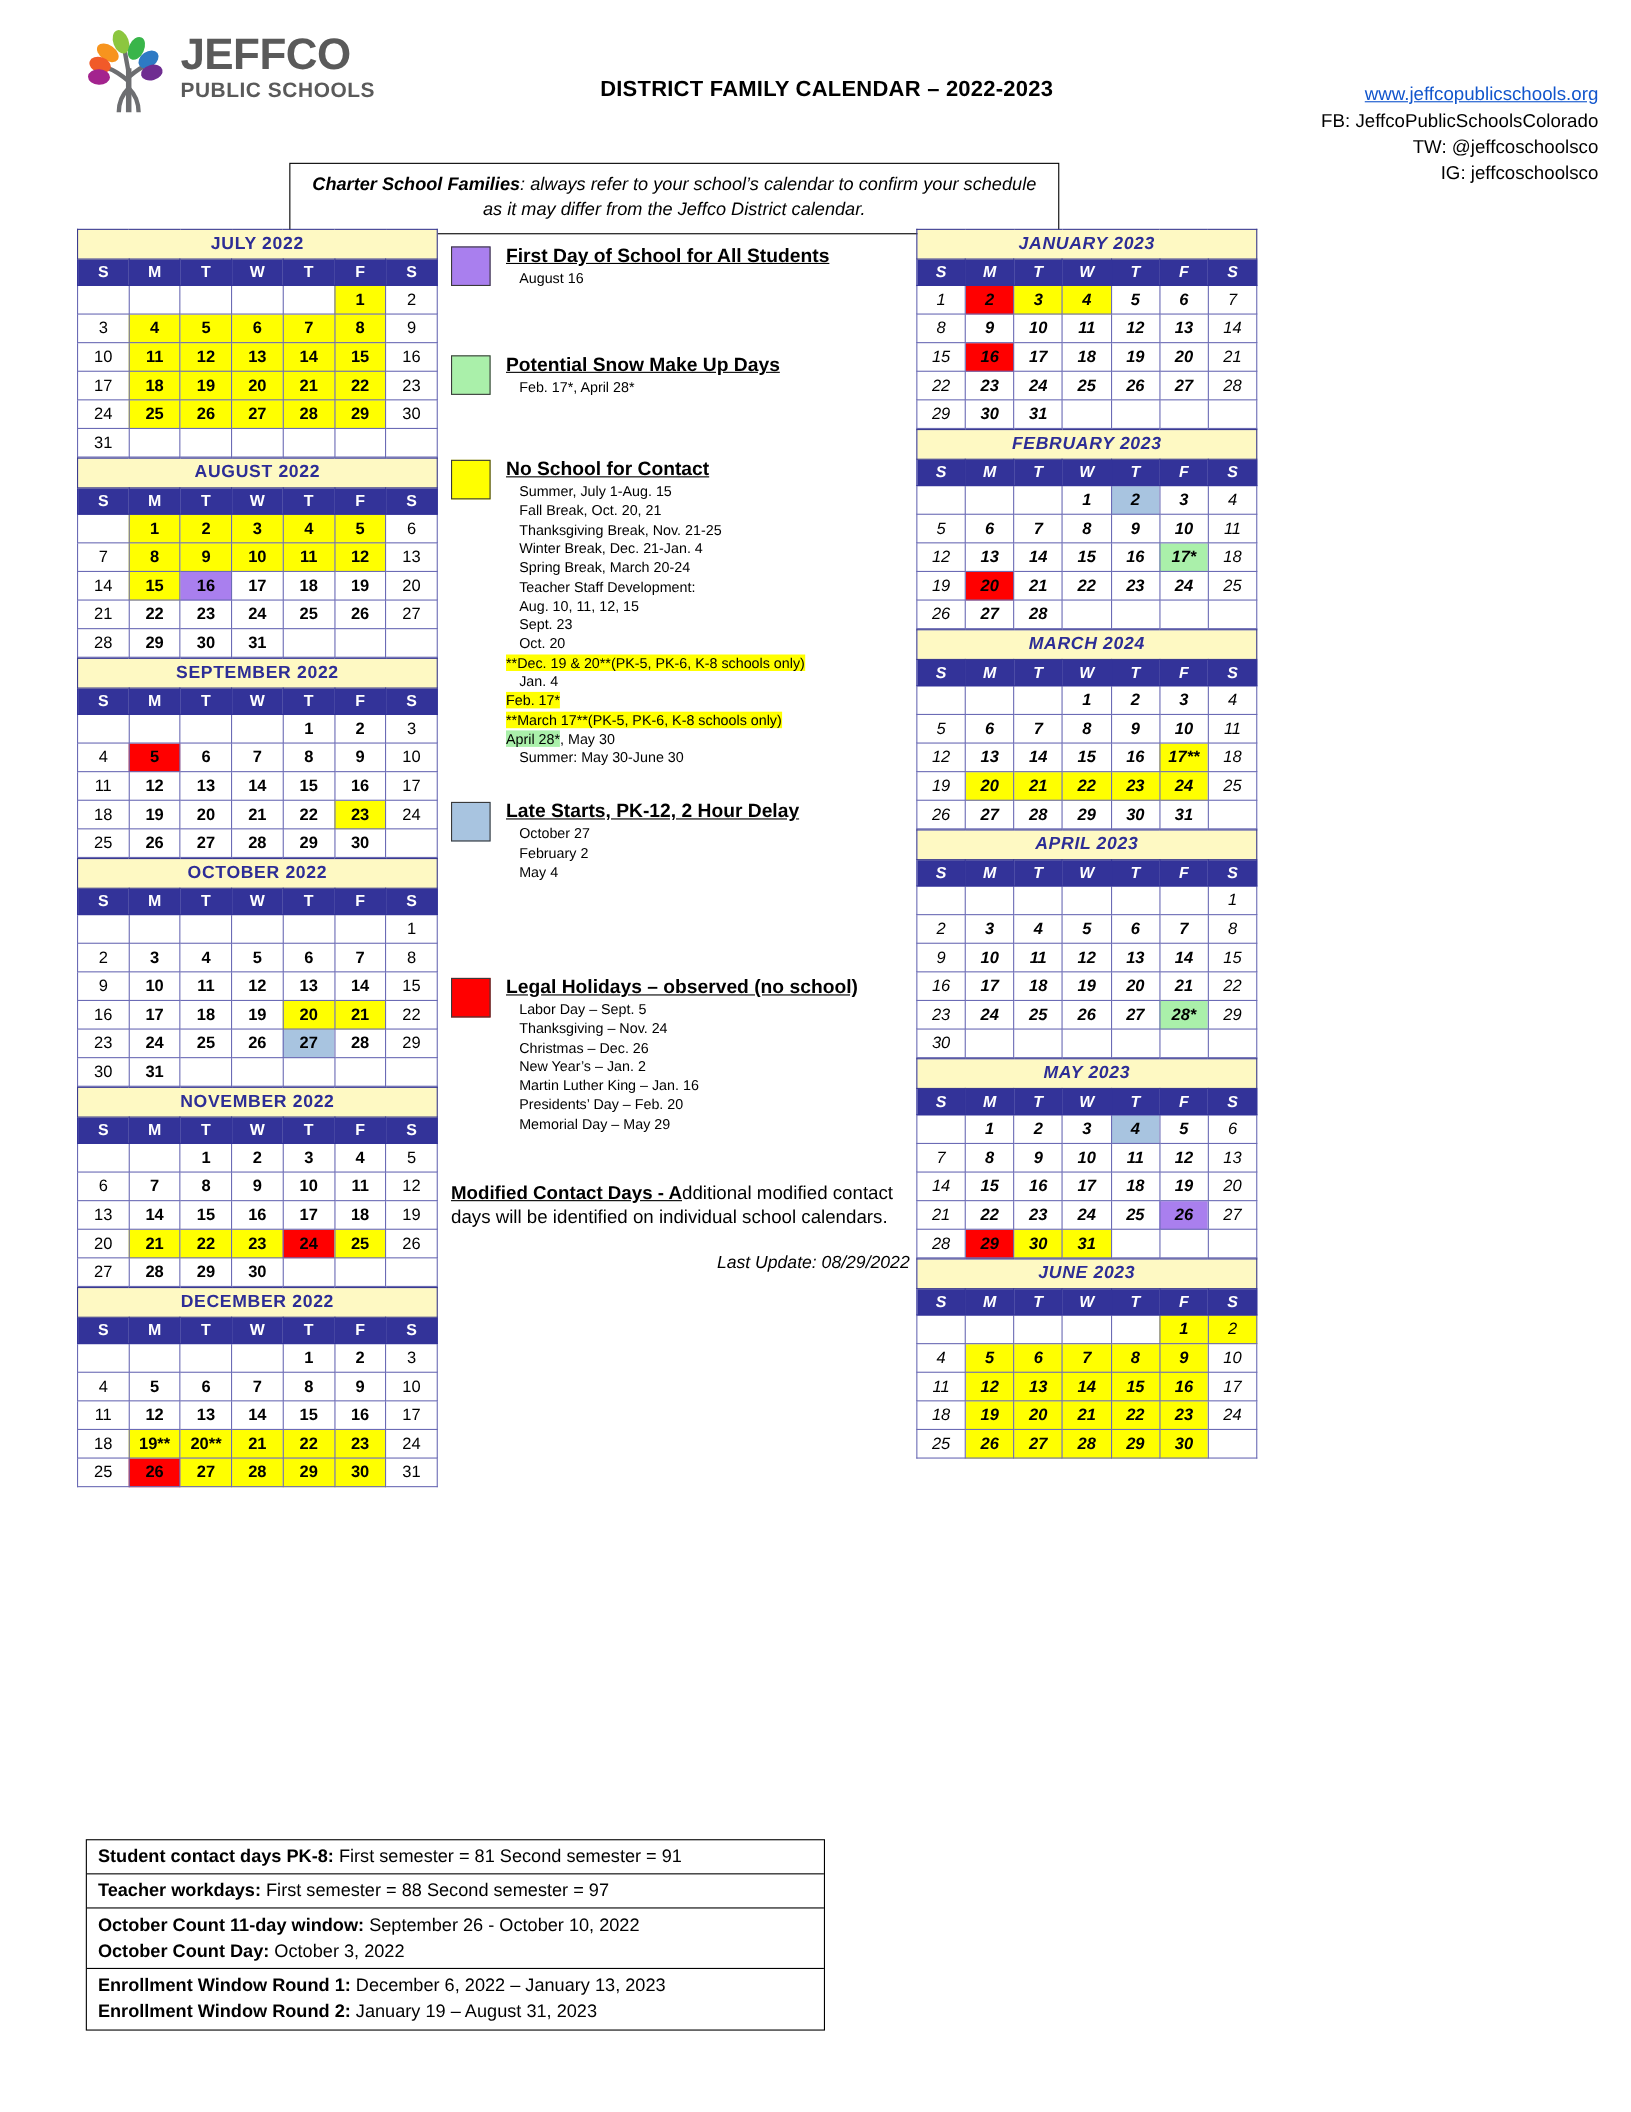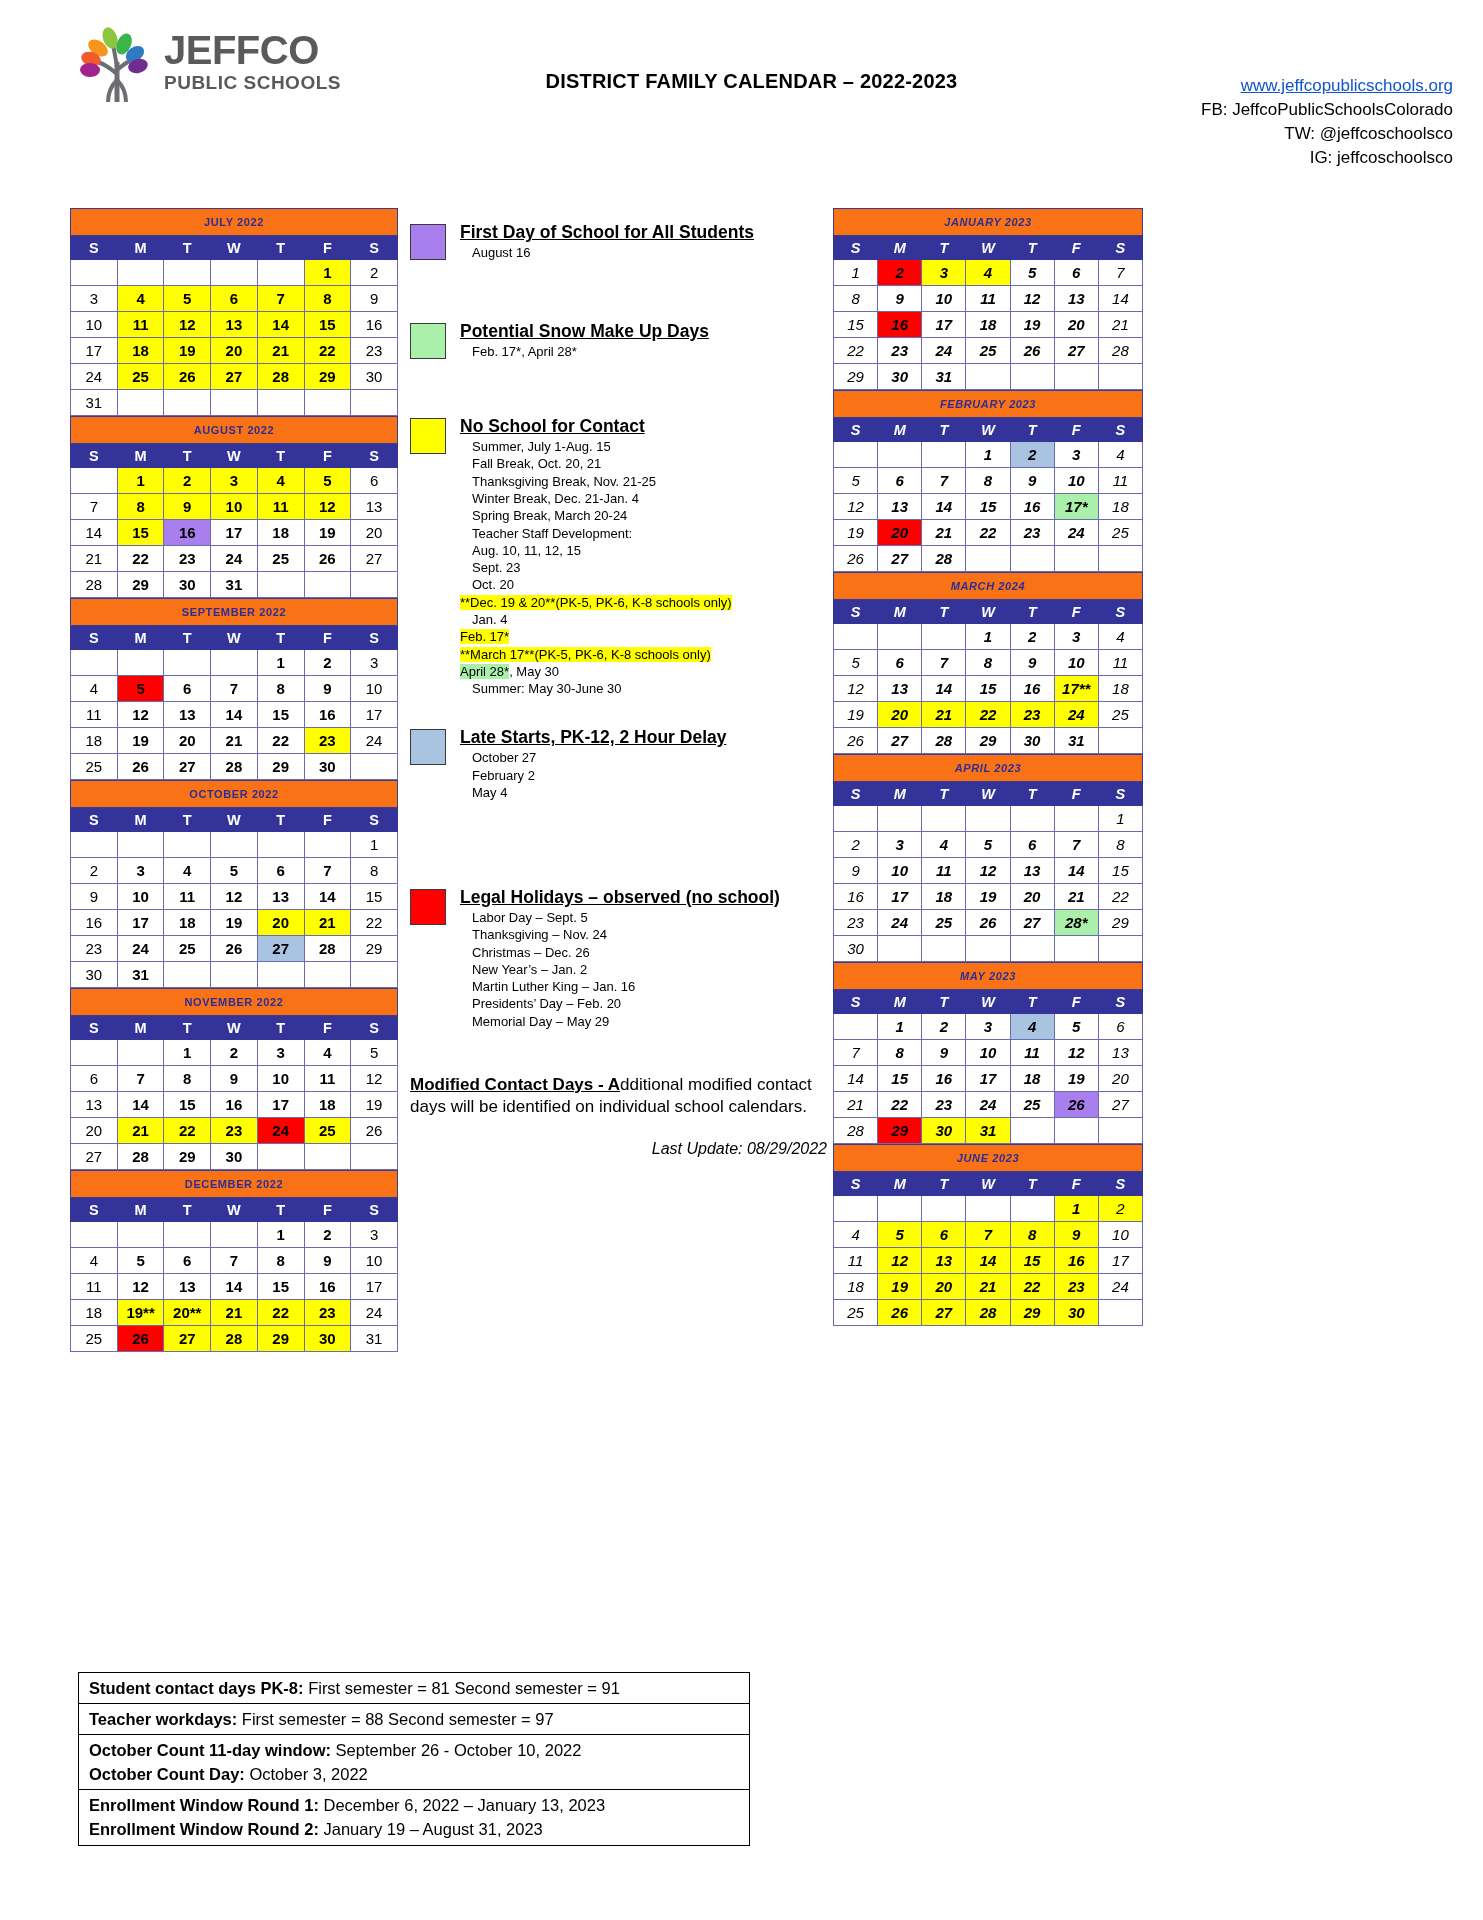--- a/index.html
+++ b/index.html
@@ -37,22 +37,22 @@
   
   .main { position:absolute; left:0; top:208px; width:1483px; display:flex; }
   .col-left  { width:328px; margin-left:70px; }
   .col-mid   { width:435px; margin-left:0px; padding-left:0px; }
   .col-right { width:310px; margin-left:0px;font-style:italic; }
 
   
   table.cal { border-collapse:collapse; width:100%; table-layout:fixed; margin:0; }
   table.cal + table.cal { margin-top:0; }
   .cal .month-title {
-    text-align:center; font-size:11px; font-weight:bold; color:#2d2d96;
-    letter-spacing:0.6px; border:1.3px solid #3b3b8f; background:#f97316;
+    text-align:center; font-size:16px; font-weight:bold; color:#2d2d96;
+    letter-spacing:0.6px; border:1.3px solid #3b3b8f; background:#fef9c3;
     height:27px; padding:0;
   }
   .cal th.dow {
     background:#333399; color:#fff; font-size:14.5px; font-weight:bold;
     height:24px; border:1.1px solid #333399; padding:0; text-align:center;
   }
   .cal td.day {
     height:26px; font-size:15px; text-align:center; padding:0 0 0 0;
     border:1.1px solid #6b6bb5; background:#fff; vertical-align:middle;
   }
@@ -134,20 +134,23 @@
     </div>
 
     <div class="contact-wrap">
       <div class="weblink">www.jeffcopublicschools.org</div>
       <div>FB: JeffcoPublicSchoolsColorado</div>
       <div>TW:  @jeffcoschoolsco</div>
       <div>IG:  jeffcoschoolsco</div>
     </div>
   </div>
 
+  <div class="charter-box">
+    <b>Charter School Families</b><span>: always refer to your school’s calendar to confirm your schedule as it may differ from the Jeffco District calendar.</span>
+  </div>
 
   <div class="main">
     <div class="col-left" id="col-left">
         <table class="cal">
           <colgroup>
             <col style="width: 14.285%;">
             <col style="width: 14.285%;">
             <col style="width: 14.285%;">
             <col style="width: 14.285%;">
             <col style="width: 14.285%;">

